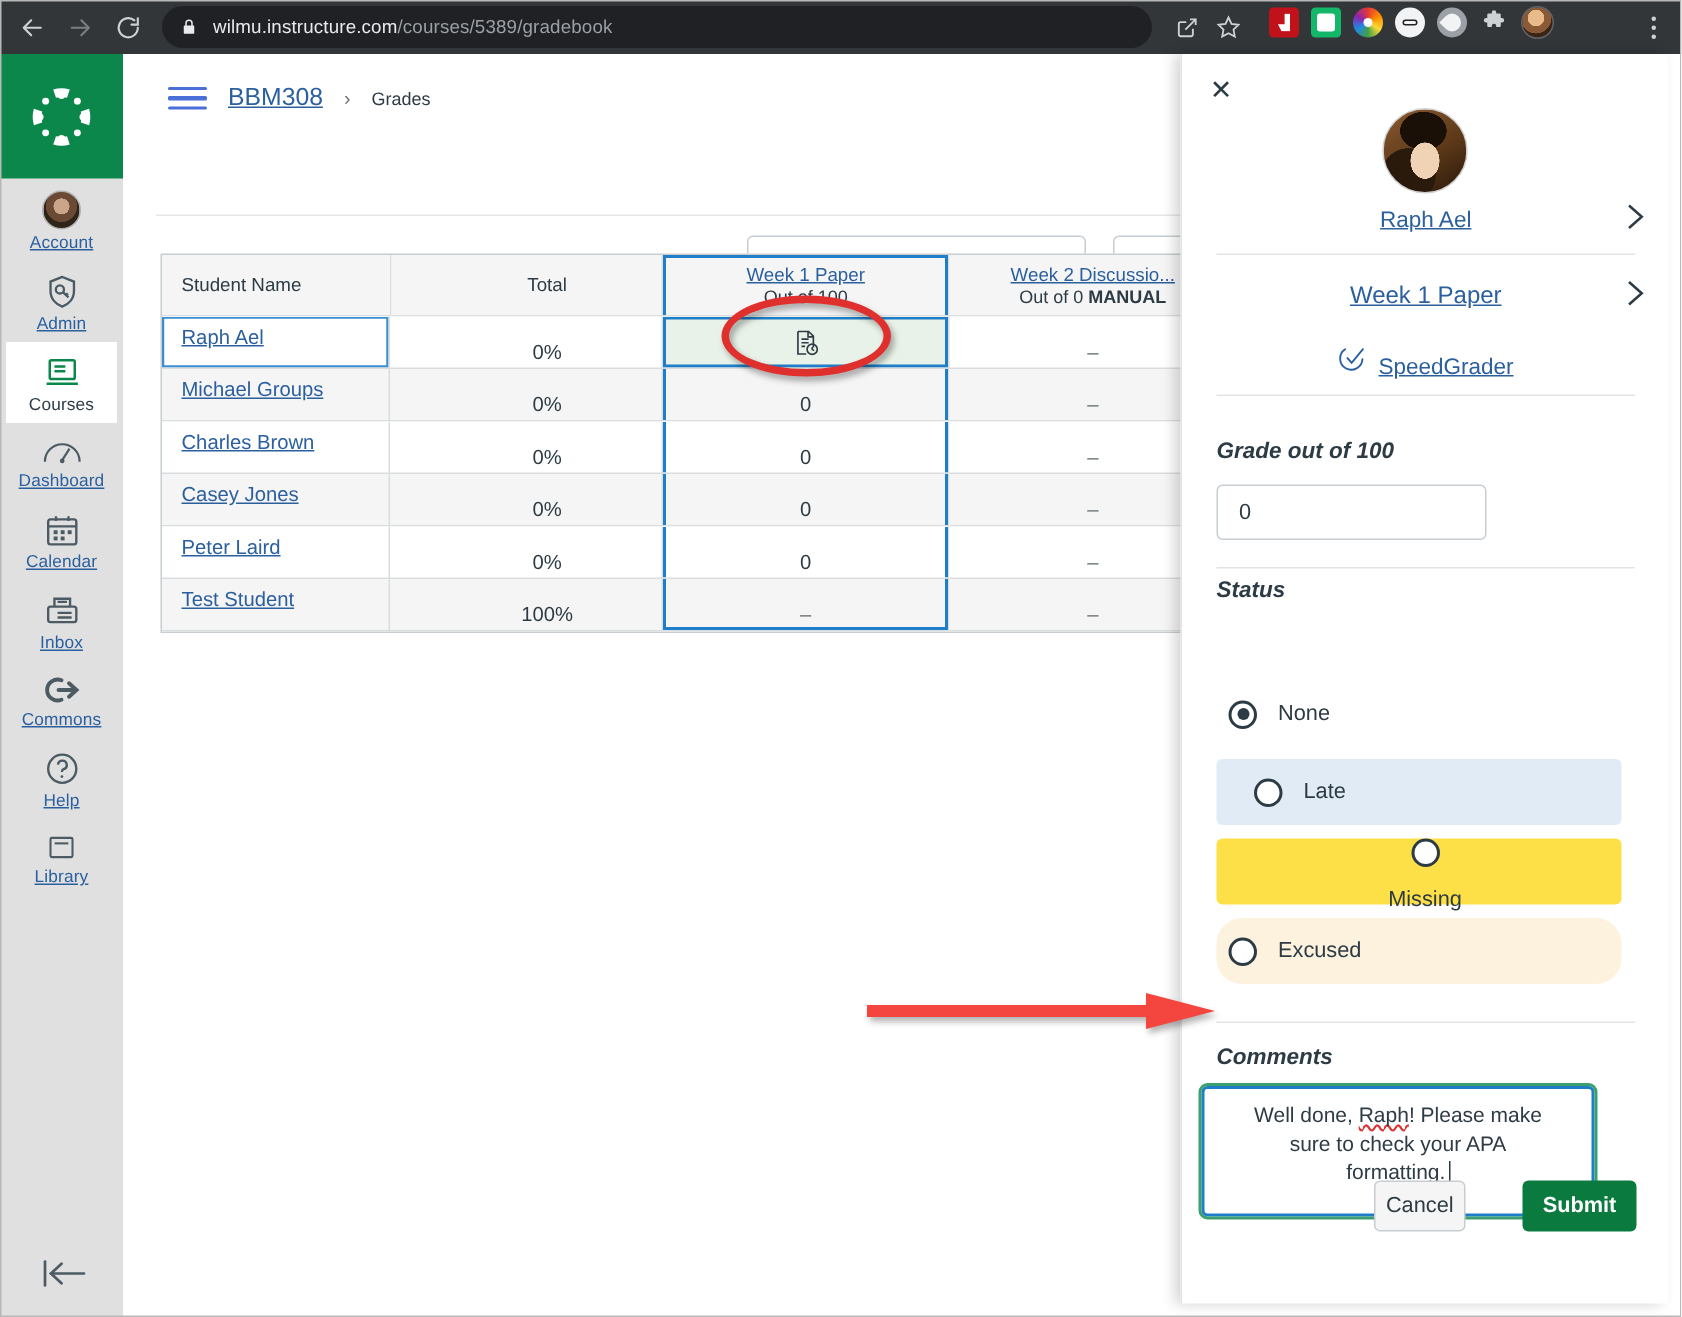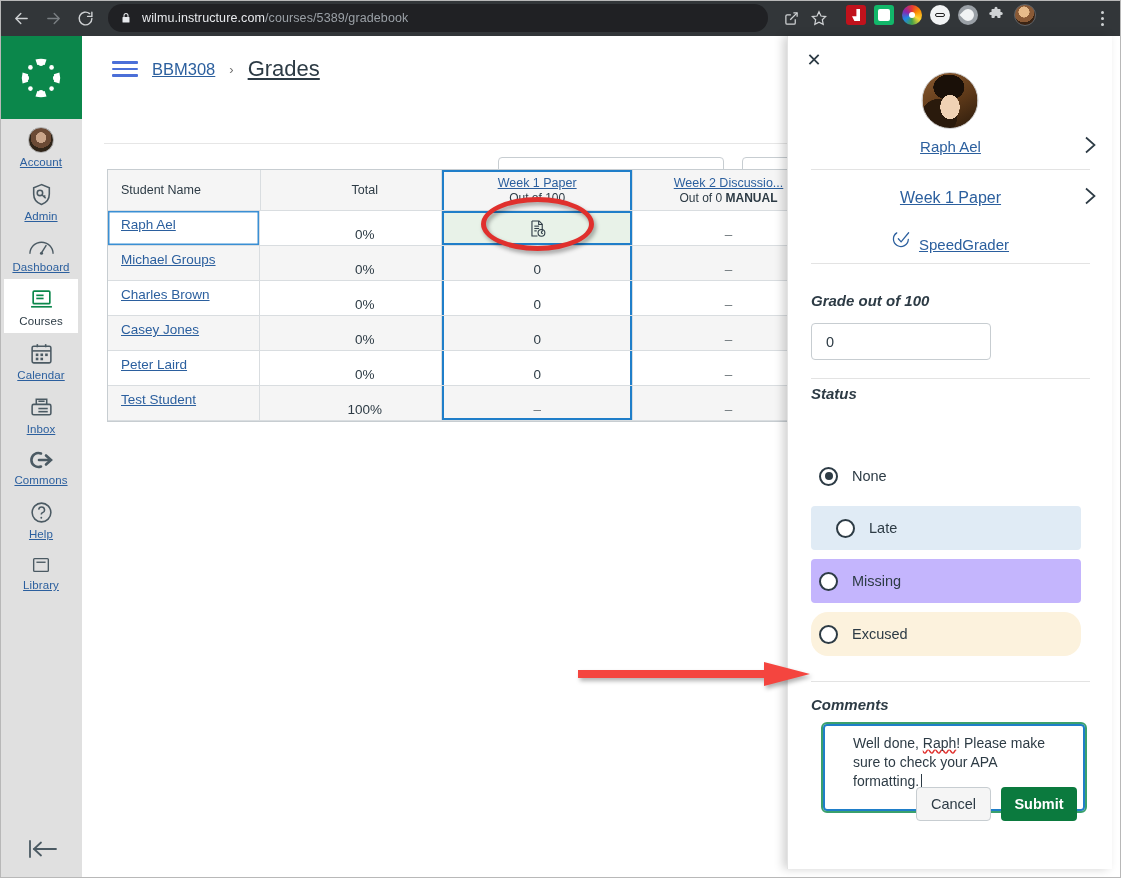--- a/index.html
+++ b/index.html
@@ -7,20 +7,21 @@
     width: 1121px; height: 878px;
     background: #ffffff;
     font-family: "Liberation Sans", sans-serif;
     overflow: hidden;
   }
   .window {
     position: relative;
     width: 1121px; height: 878px;
     background: #ffffff;
     overflow: hidden;
+    text-align: center;
   }
 
   
   .chrome {
     position: absolute; left: 0; top: 0;
     width: 1121px; height: 36px;
     background: #323639;
     display: flex; align-items: center;
   }
   .nav-btns { display: flex; align-items: center; gap: 2px; padding-left: 6px; }
@@ -152,21 +153,21 @@
   .crumbs {
     position: absolute; left: 30px; top: 20px;
     display: flex; align-items: center; gap: 14px;
   }
   .hamburger { display: flex; flex-direction: column; gap: 4px; width: 26px; }
   .hamburger i { display: block; height: 2.5px; background: #4b6fd8; border-radius: 1px; }
   .crumb-link {
     font-size: 16.5px; color: #2b5f9e; text-decoration: underline;
   }
   .crumb-sep { color: #707070; font-size: 13px; }
-  .crumb-cur { font-size: 22px; color: #2d3b45; text-decoration: underline; }
+  .crumb-cur { font-size: 12px; color: #2d3b45; }
 
   .toolbar-rule {
     position: absolute; left: 22px; top: 107px; width: 1000px; height: 1px; background: #e6e6e6;
   }
   .toolbar {
     position: absolute; left: 30px; top: 121px;
     display: flex; align-items: center;
   }
   .tb-menu {
     font-size: 15px; color: #2d3b45; margin-right: 36px;
@@ -313,39 +314,39 @@
     width: 19px; height: 19px; border-radius: 50%;
     border: 2.5px solid #2d3b45; background: #fff; flex: 0 0 auto;
     position: relative;
   }
   .radio.on:after {
     content: ""; position: absolute; left: 3.5px; top: 3.5px;
     width: 8px; height: 8px; border-radius: 50%; background: #2d3b45;
   }
   .status-opt span { font-size: 14.5px; color: #2d3b45; }
   .st-late    { background: #e0ebf5; }
-  .st-missing { background: #c4b5fd; }
+  .st-missing { background: #fde047; flex-direction: column; }
   .st-excused { background: #fcf2dd; border-radius: 17px; }
 
   .comment-box {
-    position: absolute; left: 35px; top: 688px;
+    position: absolute; left: 13px; top: 688px;
     width: 262px; height: 87px;
     border: 2px solid #1f7ec9; border-radius: 4px;
     outline: 2px solid #3aa06e; outline-offset: 0px;
     background: #fff; padding: 8px 28px;
     font-size: 14px; color: #2d3b45; line-height: 19px;
   }
   .spell { text-decoration: underline wavy #e0302d; text-decoration-skip-ink: none; }
   .caret-bar {
     display: inline-block; width: 1px; height: 15px;
     background: #2d3b45; vertical-align: -3px; margin-left: 2px;
   }
   .btn-cancel {
     position: absolute; left: 915px; top: 787px;
-    width: 75px; height: 34px; border: 1px solid #c7cdd1; border-radius: 4px;
+    width: 61px; height: 34px; border: 1px solid #c7cdd1; border-radius: 4px;
     background: #f5f5f5; color: #2d3b45; font-size: 14.5px;
     display: flex; align-items: center; justify-content: center;
   }
   .btn-submit {
     position: absolute; left: 1000px; top: 787px;
     width: 76px; height: 34px; border-radius: 4px;
     background: #0b7a3e; color: #fff; font-size: 14.5px; font-weight: bold;
     display: flex; align-items: center; justify-content: center;
   }
 
@@ -450,37 +451,37 @@
     <div class="gnav-item">
       <svg class="ic" width="25" height="25" viewBox="0 0 24 24" fill="none" stroke="currentColor" stroke-width="1.5">
           <path d="M12 2.5 4.5 5.5v6c0 5 3.3 8.6 7.5 10 4.2-1.4 7.5-5 7.5-10v-6z"></path>
           <circle cx="10.5" cy="10.5" r="2.6"></circle>
           <path d="M12.4 12.2 16 15.6"></path>
           <path d="M14.4 14.2l1.2-1.2"></path>
         </svg>
       <div class="lbl">Admin</div>
     </div>
 
-    <div class="gnav-item">
-      <svg class="ic" width="27" height="22" viewBox="0 0 28 20" fill="none" stroke="currentColor" stroke-width="1.5">
-          <path d="M2 17a12 12 0 0 1 24 0"></path>
-          <path d="M14 16 19 8"></path>
-          <circle cx="14" cy="16.5" r="1.6" fill="currentColor" stroke="none"></circle>
-        </svg>
-      <div class="lbl">Dashboard</div>
-    </div>
-
     <div class="gnav-item active">
       <svg class="ic" width="25" height="25" viewBox="0 0 24 24" fill="none" stroke="#0b874b" stroke-width="1.6">
           <rect x="4" y="4" width="16" height="12" rx="1"></rect>
           <line x1="7" y1="8" x2="14" y2="8"></line>
           <line x1="7" y1="11" x2="14" y2="11"></line>
           <path d="M2 19h20"></path>
         </svg>
       <div class="lbl">Courses</div>
+    </div>
+
+    <div class="gnav-item">
+      <svg class="ic" width="27" height="22" viewBox="0 0 28 20" fill="none" stroke="currentColor" stroke-width="1.5">
+          <path d="M2 17a12 12 0 0 1 24 0"></path>
+          <path d="M14 16 19 8"></path>
+          <circle cx="14" cy="16.5" r="1.6" fill="currentColor" stroke="none"></circle>
+        </svg>
+      <div class="lbl">Dashboard</div>
     </div>
 
     <div class="gnav-item">
       <svg class="ic" width="25" height="25" viewBox="0 0 24 24" fill="none" stroke="currentColor" stroke-width="1.5">
           <rect x="3" y="5" width="18" height="16" rx="1.5"></rect>
           <line x1="3" y1="9.5" x2="21" y2="9.5"></line>
           <line x1="8" y1="3" x2="8" y2="6"></line>
           <line x1="16" y1="3" x2="16" y2="6"></line>
           <rect x="6.5" y="12" width="2.5" height="2.5" fill="currentColor" stroke="none"></rect>
           <rect x="11" y="12" width="2.5" height="2.5" fill="currentColor" stroke="none"></rect>
@@ -786,21 +787,21 @@
       <span>Excused</span>
     </div>
 
     <div class="tray-rule" style="top:645px;"></div>
 
     <div class="sec-title" style="top:660px;">Comments</div>
 
     <div class="comment-box"><span>Well done, </span><span class="spell">Raph</span><span>! Please make sure to check your APA formatting.</span><span class="caret-bar"></span></div>
 
     <div class="btn-cancel" style="position:absolute; left:128px; top:751px;">Cancel</div>
-    <div class="btn-submit" style="position:absolute; left:213px; top:751px;">Submit</div>
+    <div class="btn-submit" style="position:absolute; left:227px; top:751px;">Submit</div>
   </div>
 
   <div class="annot-ellipse"></div>
   <svg class="annot-arrow" viewBox="0 0 232 26">
     <path d="M0 9 L186 9 L186 1 L232 13 L186 25 L186 17 L0 17 Z" fill="#f4453f"></path>
   </svg>
 
   <div class="win-border"></div>
 </div>
 

